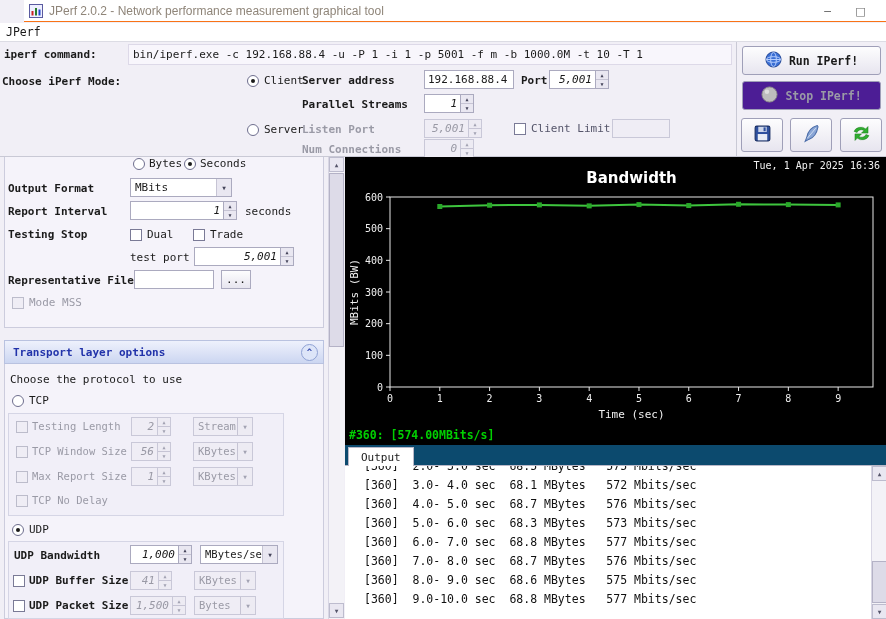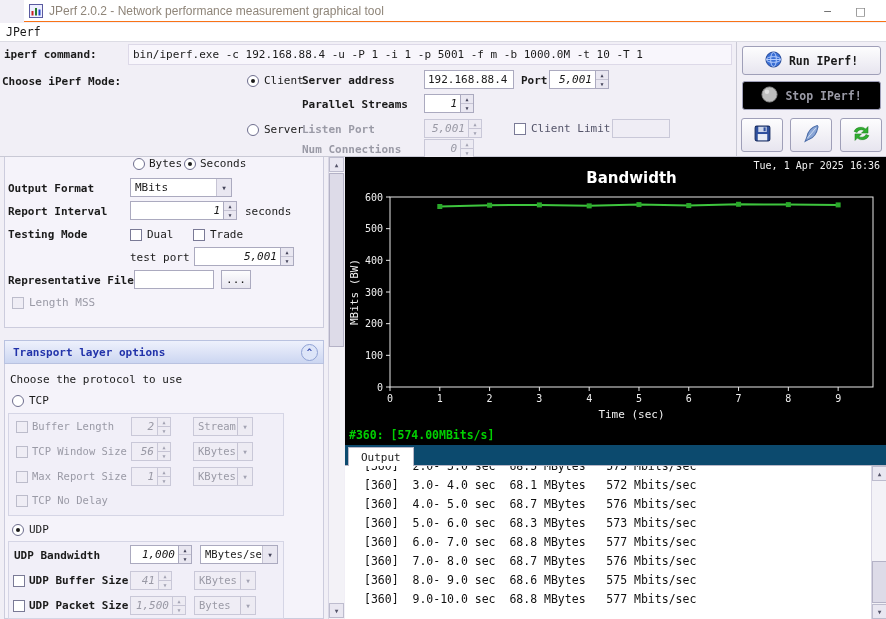--- a/index.html
+++ b/index.html
@@ -56,21 +56,21 @@
   
   .top-panel { position:absolute; left:0; top:42px; width:736px; height:115px; background:#f1eff6;
                border-bottom:1px solid #c9c9d5; }
   .cmd-box { position:absolute; left:128px; top:2px; width:604px; height:21px; background:#f8f6fc;
              border:1px solid #ddd9e8; padding:3px 4px; white-space:nowrap; overflow:hidden; }
   .action-panel { position:absolute; left:736px; top:42px; width:150px; height:115px; background:#f1eff6;
                   border-left:1px solid #c9c9d5; border-bottom:1px solid #c9c9d5; }
   .big-btn { position:absolute; left:5px; width:139px; height:29px; border:1px solid #9f9fb8; border-radius:3px;
              background:linear-gradient(#fdfdfe,#e7e5ef); display:flex; align-items:center; justify-content:center;
              gap:7px; font-weight:bold; font-size:11.5px; }
-  .big-btn.disabled { color:#9a9aa6; background:#000000; }
+  .big-btn.disabled { color:#9a9aa6; background:#4c1d95; }
   .small-btn { position:absolute; top:76px; width:42px; height:34px; border:1px solid #9f9fb8; border-radius:3px;
                background:linear-gradient(#fdfdfe,#e7e5ef); display:flex; align-items:center; justify-content:center; }
 
   
   .left-panel { position:absolute; left:0; top:157px; width:344px; height:462px; background:#f1eff6; overflow:hidden; }
   .group-box { position:absolute; background:#f5f3fa; border:1px solid #ccccdd; }
   .sub-box { position:absolute; background:#f1eff8; border:1px solid #d5d5e5; }
   .section-header { position:absolute; left:4px; top:183px; width:320px; height:24px;
                     background:linear-gradient(#eef1fc,#ccd6f1); border:1px solid #b9c2e0; }
   .section-title { position:absolute; left:8px; top:5px; color:#2233aa; font-weight:bold; }
@@ -240,57 +240,57 @@
     <span class="label bold" style="left:8px;top:48px">Report Interval</span>
     <div class="spinner" style="left:130px;top:44px">
       <div class="spin-value" style="width:93px">1</div>
       <div class="spin-btns">
           <div class="spin-btn up"></div>
           <div class="spin-btn down"></div>
         </div>
     </div>
     <span class="label" style="left:245px;top:48px">seconds</span>
 
-    <span class="label bold" style="left:8px;top:71px">Testing Mode</span>
+    <span class="label bold" style="left:8px;top:71px">Testing Stop</span>
     <span class="checkbox" style="left:130px;top:72px"></span>
     <span class="label" style="left:147px;top:71px">Dual</span>
     <span class="checkbox" style="left:193px;top:72px"></span>
     <span class="label" style="left:210px;top:71px">Trade</span>
 
     <span class="label" style="left:130px;top:94px">test port</span>
     <div class="spinner" style="left:194px;top:90px">
       <div class="spin-value" style="width:86px">5,001</div>
       <div class="spin-btns">
           <div class="spin-btn up"></div>
           <div class="spin-btn down"></div>
         </div>
     </div>
 
     <span class="label bold" style="left:8px;top:117px">Representative File</span>
     <div class="field" style="left:134px;top:113px;width:80px"></div>
     <div class="field" style="left:221px;top:113px;width:30px;text-align:center;background:linear-gradient(#fdfdfe,#e7e5ef)">...</div>
 
     <span class="checkbox disabled" style="left:12px;top:140px"></span>
-    <span class="label gray" style="left:29px;top:139px">Length MSS</span>
+    <span class="label gray" style="left:29px;top:139px">Mode MSS</span>
 
     <div class="group-box" style="left:4px;top:183px;width:320px;height:279px"></div>
     <div class="section-header">
       <span class="section-title">Transport layer options</span>
       <span class="collapse-btn">^</span>
     </div>
 
     <span class="label" style="left:10px;top:216px">Choose the protocol to use</span>
 
     <span class="radio" style="left:12px;top:238px"></span>
     <span class="label" style="left:29px;top:237px">TCP</span>
 
     <div class="sub-box" style="left:8px;top:256px;width:276px;height:103px"></div>
 
     <span class="checkbox disabled" style="left:16px;top:264px"></span>
-    <span class="label gray small-lbl" style="left:32px;top:263px">Buffer Length</span>
+    <span class="label gray small-lbl" style="left:32px;top:263px">Testing Length</span>
     <div class="spinner disabled" style="left:131px;top:260px">
       <div class="spin-value" style="width:26px">2</div>
       <div class="spin-btns">
           <div class="spin-btn up"></div>
           <div class="spin-btn down"></div>
         </div>
     </div>
     <div class="combo disabled" style="left:193px;top:260px;width:60px">
       <div class="combo-value small-lbl">Streams</div>
       <div class="combo-arrow"></div>

